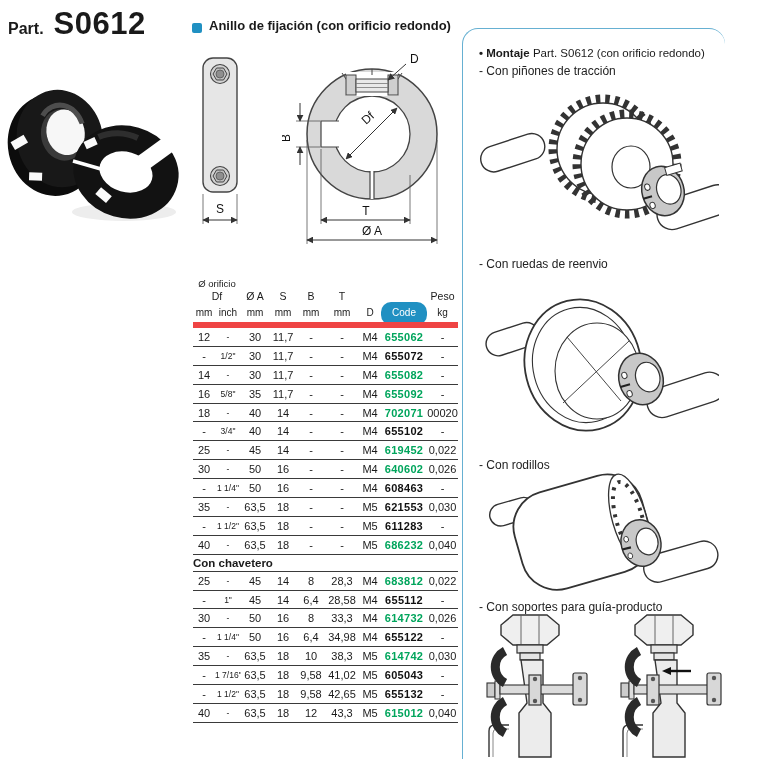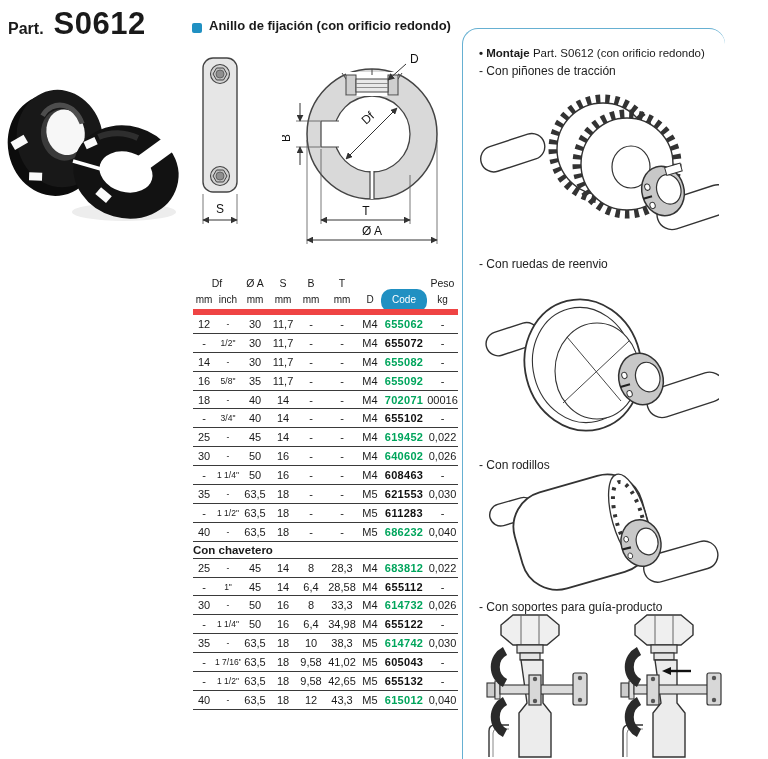--- a/index.html
+++ b/index.html
@@ -165,20 +165,24 @@
         <col style="width:26px">
         <col style="width:28px">
       <col style="width:28px">
         <col style="width:28px">
         <col style="width:34px">
       <col style="width:22px">
         <col style="width:46px">
         <col style="width:31px">
     </colgroup>
     <thead>
+      <tr class="hdr1">
+        <th colspan="2">Ø orificio</th>
+        <th colspan="7"></th>
+      </tr>
       <tr class="hdr2">
         <th colspan="2">Df</th>
         <th>Ø A</th>
         <th>S</th>
         <th>B</th>
         <th>T</th>
         <th></th>
           <th></th>
         <th>Peso</th>
       </tr>
@@ -241,21 +245,21 @@
         </tr>
         <tr class="data-row">
           <td class="c-df">18</td>
           <td class="c-inch">-</td>
           <td class="c-a">40</td>
           <td class="c-s">14</td>
           <td class="c-b">-</td>
           <td class="c-t">-</td>
           <td class="c-d">M4</td>
           <td class="c-code code-green">702071</td>
-          <td class="c-peso">00016</td>
+          <td class="c-peso">00020</td>
         </tr>
         <tr class="data-row">
           <td class="c-df">-</td>
           <td class="c-inch">3/4"</td>
           <td class="c-a">40</td>
           <td class="c-s">14</td>
           <td class="c-b">-</td>
           <td class="c-t">-</td>
           <td class="c-d">M4</td>
           <td class="c-code code-black">655102</td>

